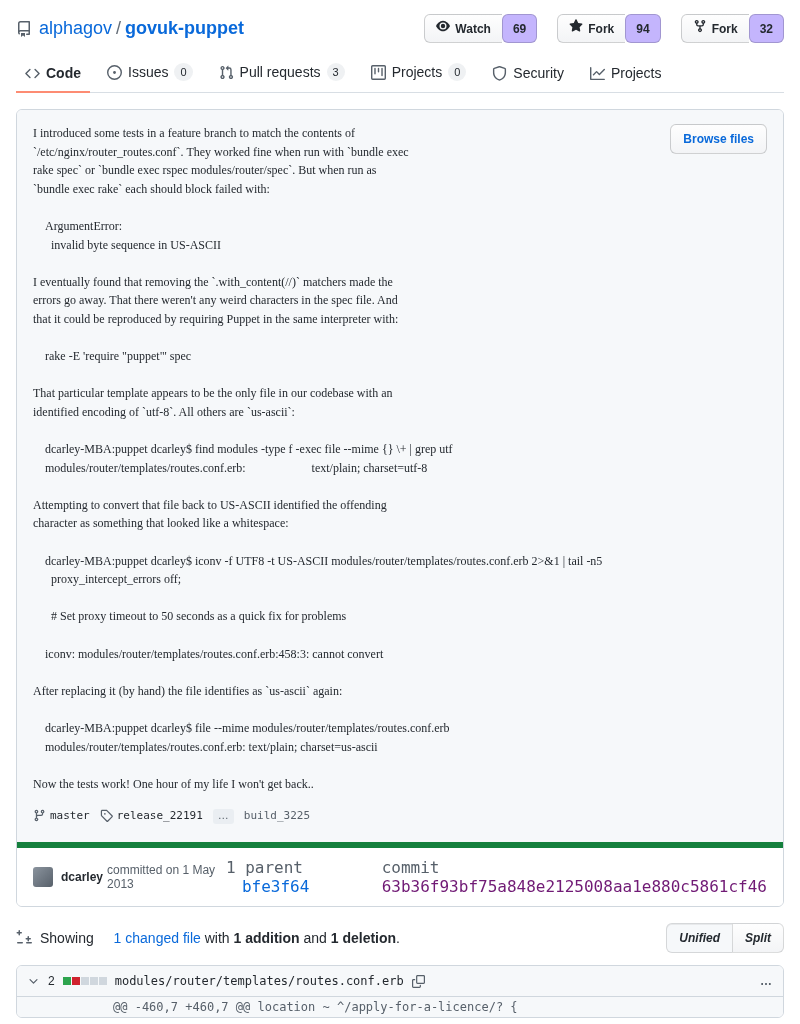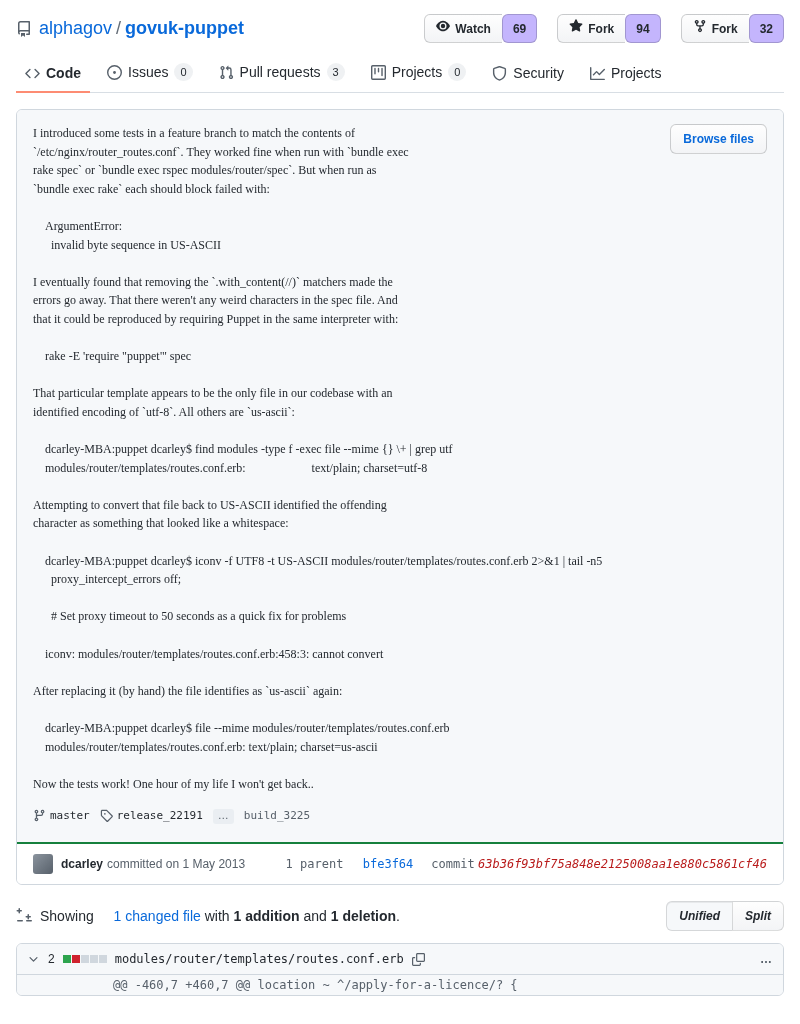--- a/index.html
+++ b/index.html
@@ -109,34 +109,34 @@
   }
   .ref-item { display: flex; align-items: center; gap: 4px; color: #24292f; }
   .ref-item .ico { color: #57606a; display: inline-flex; }
   .ref-name { font-family: "DejaVu Sans Mono", monospace; font-size: 11px; }
   .ellipsis-btn {
     background: #eaeef2; border-radius: 3px; color: #57606a;
     font-size: 11px; line-height: 10px; padding: 1px 5px 4px 5px;
   }
 
   .commit-meta {
-    border-top: 2px solid #15803d;
+    border-top: 6px solid #15803d;
     background: #ffffff;
     display: flex; align-items: center;
     padding: 10px 16px; font-size: 12px; color: #57606a;
   }
   .avatar {
     width: 20px; height: 20px; border-radius: 3px;
     background: #6e7781; margin-right: 8px; flex: 0 0 auto;
     background-image: linear-gradient(135deg,#8b949e,#57606a);
   }
   .author { color: #24292f; font-weight: bold; margin-right: 4px; }
   .meta-right { margin-left: auto; display: flex; align-items: center; gap: 18px; }
-  .mono { font-family: "DejaVu Sans Mono", monospace; font-size: 12px; }
-  .sha { color: #b91c1c; font-style: italic; }
+  .mono { font-family: "DejaVu Sans Mono", monospace; font-size: 16px; }
+  .sha { color: #701a75; }
   .link-blue { color: #0969da; text-decoration: none; margin-left: 16px; }
 
   
   .files-bar {
     display: flex; align-items: center;
     margin-top: 16px; font-size: 14px; color: #24292f;
   }
   .files-bar .ico { color: #57606a; margin-right: 8px; display: inline-flex; }
   .seg { margin-left: auto; display: flex; font-style: italic; }
   .seg-btn {

